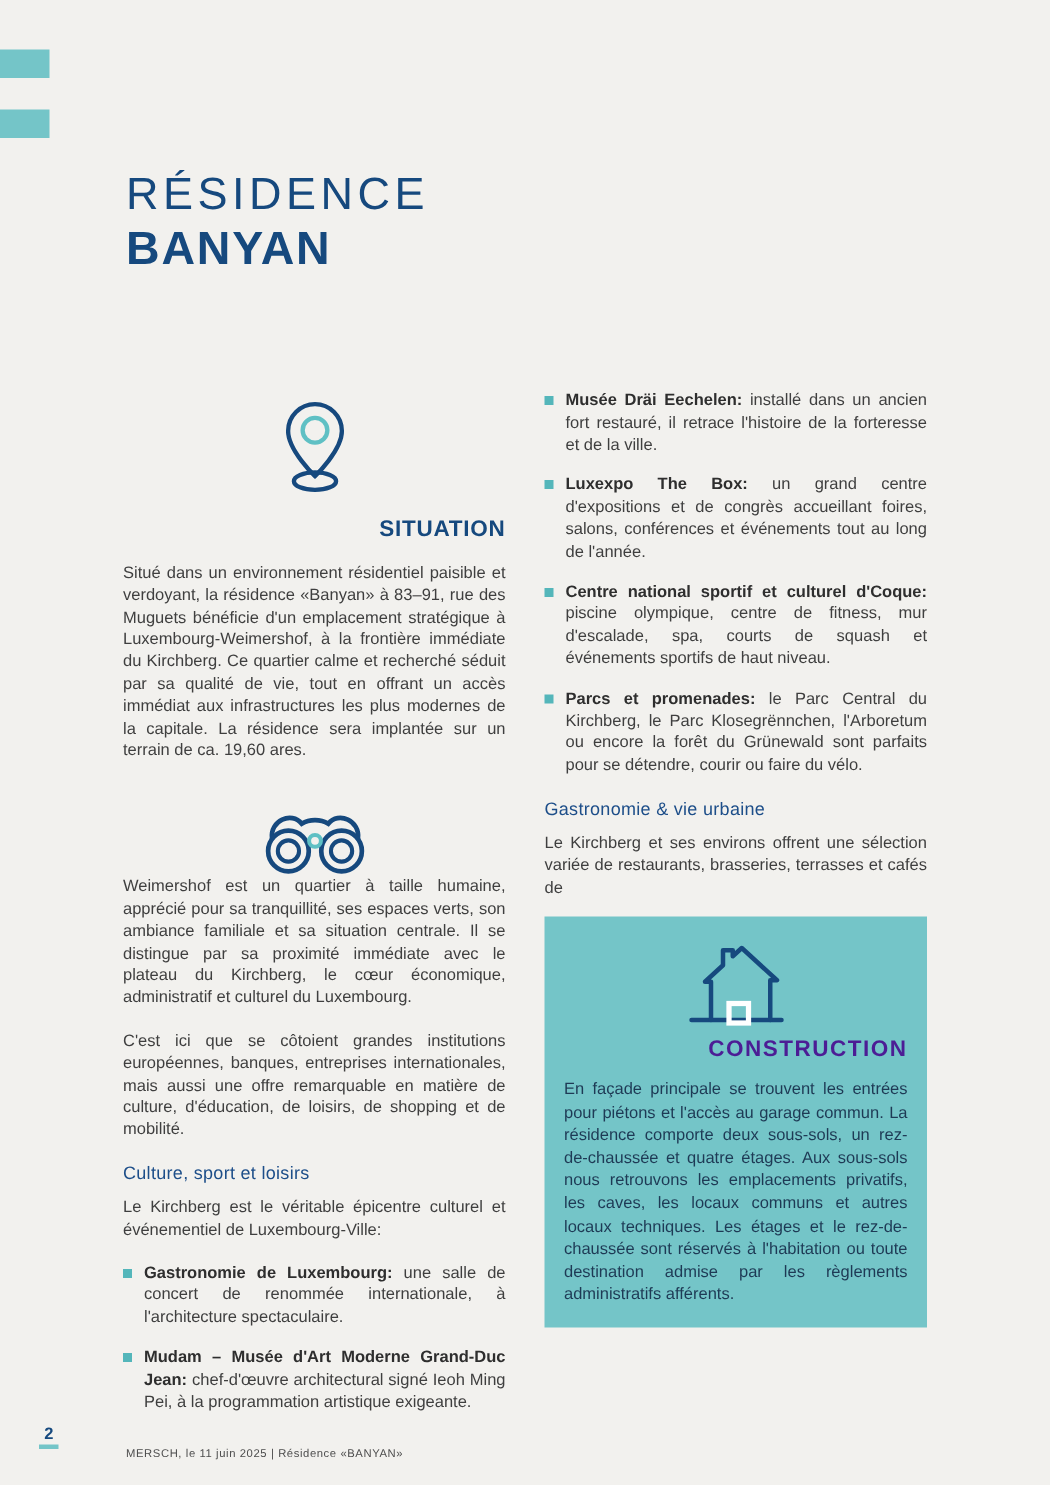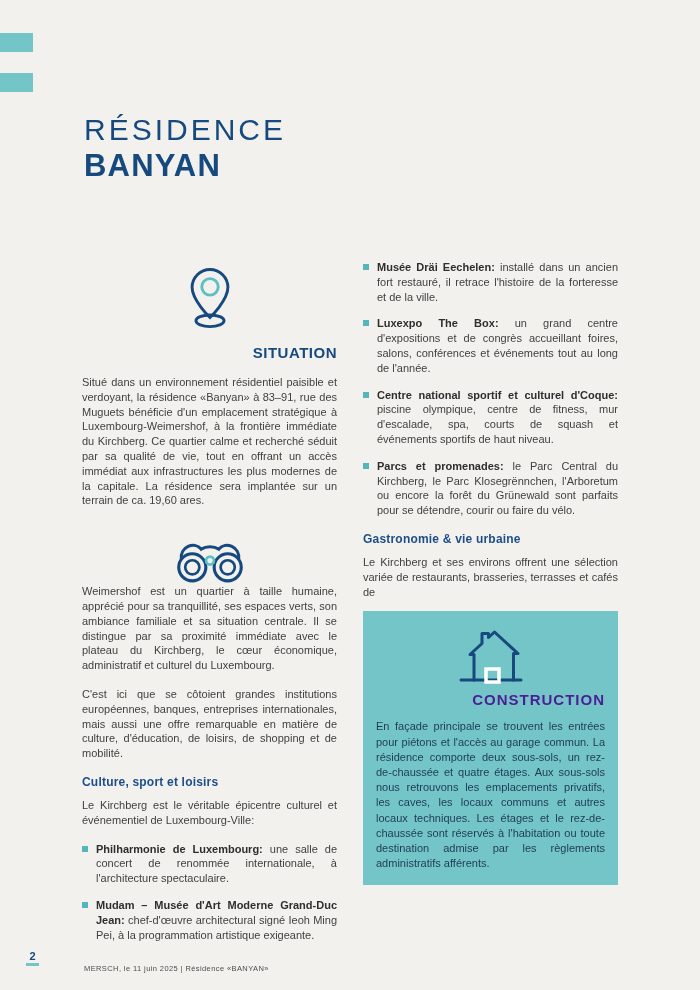--- a/index.html
+++ b/index.html
@@ -26,21 +26,21 @@
   
   .content{position:absolute;left:82px;top:260px;width:536px;display:flex;gap:26px;}
   .col{width:255px;}
 
   .icon-wrap{text-align:center;}
   .section-heading{
     margin:12px 0 14px;text-align:right;
     color:#16497e;font-size:15px;font-weight:700;letter-spacing:.5px;
   }
   .sub-heading{
-    margin:14px 0 9px;color:#1d4e89;font-size:12px;font-weight:700;letter-spacing:.2px;
+    margin:14px 0 9px;color:#1d4e89;font-size:12px;font-weight:400;letter-spacing:.2px;
   }
   p.body{margin:0 0 14px;font-size:11px;line-height:14.8px;text-align:justify;}
   p.body:last-child{margin-bottom:0;}
 
   .env-section{margin-top:26px;}
   .pin-pad{padding-top:4px;}
 
   ul.bullets{list-style:none;margin:0;padding:0;}
   ul.bullets li{display:flex;margin:0 0 12px;}
   ul.bullets li:last-child{margin-bottom:0;}
@@ -112,21 +112,21 @@
         <p class="body">Weimershof est un quartier à taille humaine, apprécié pour sa tranquillité, ses espaces verts, son ambiance familiale et sa situation centrale. Il se distingue par sa proximité immédiate avec le plateau du Kirchberg, le cœur économique, administratif et culturel du Luxembourg.</p>
         <p class="body">C'est ici que se côtoient grandes institutions européennes, banques, entreprises internationales, mais aussi une offre remarquable en matière de culture, d'éducation, de loisirs, de shopping et de mobilité.</p>
       </section>
 
       <section>
         <h3 class="sub-heading">Culture, sport et loisirs</h3>
         <p class="body">Le Kirchberg est le véritable épicentre culturel et événementiel de Luxembourg-Ville:</p>
         <ul class="bullets">
           <li>
             <span class="marker"></span>
-            <span class="bullet-text"><b>Philharmonie de Luxembourg:</b><span> une salle de concert de renommée internationale, à l'architecture spectaculaire.</span></span>
+            <span class="bullet-text"><b>Gastronomie de Luxembourg:</b><span> une salle de concert de renommée internationale, à l'architecture spectaculaire.</span></span>
           </li>
           <li>
             <span class="marker"></span>
             <span class="bullet-text"><b>Mudam – Musée d'Art Moderne Grand-Duc Jean:</b><span> chef-d'œuvre architectural signé Ieoh Ming Pei, à la programmation artistique exigeante.</span></span>
           </li>
         </ul>
       </section>
     </div>
 
     <div class="col">

